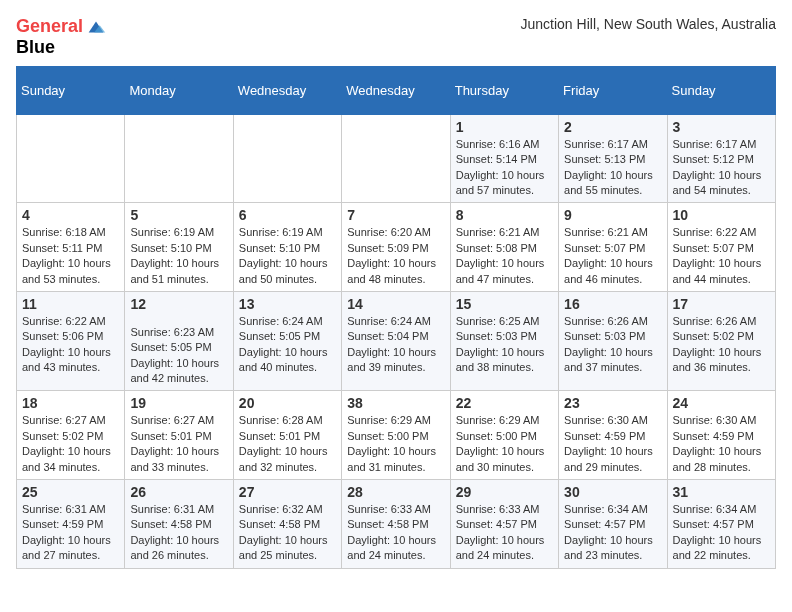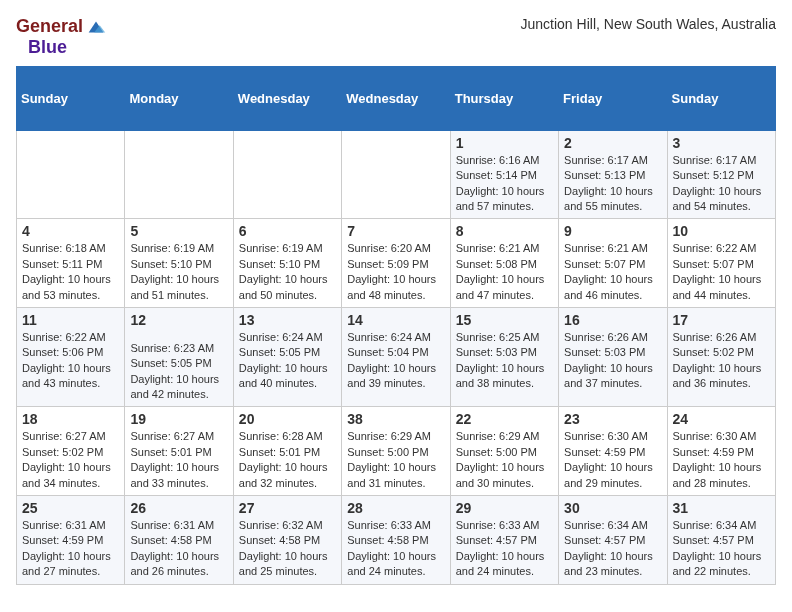--- a/index.html
+++ b/index.html
@@ -21,27 +21,26 @@
       align-items: center;
     }
     .logo-text {
       display: flex;
       flex-direction: column;
       line-height: 1.1;
     }
     .logo-general {
       font-size: 18px;
       font-weight: bold;
-      color: #7f1d1d;
+      color: #ef4444;
     }
     .logo-blue {
       font-size: 18px;
       font-weight: bold;
-      color: #4c1d95;
-      margin-left: 12px;
+      color: #000000;
     }
     .logo-icon {
       width: 22px;
       height: 22px;
       margin-left: 2px;
     }
     .title-block {
       text-align: right;
     }
     .month-title {
@@ -54,24 +53,24 @@
       color: #333;
     }
     .calendar {
       width: 100%;
       border-collapse: collapse;
       font-size: 11px;
     }
     .calendar th {
       background: #2a6db5;
       color: #fff;
-      padding: 24px 4px;
+      padding: 16px 4px;
       text-align: left;
       font-size: 13px;
-      font-weight: bold;
+      font-weight: normal;
       border: 1px solid #2a6db5;
     }
     .calendar td {
       border: 1px solid #ccc;
       vertical-align: top;
       padding: 4px 5px;
       height: 88px;
       width: 108px;
       background: #fff;
     }

